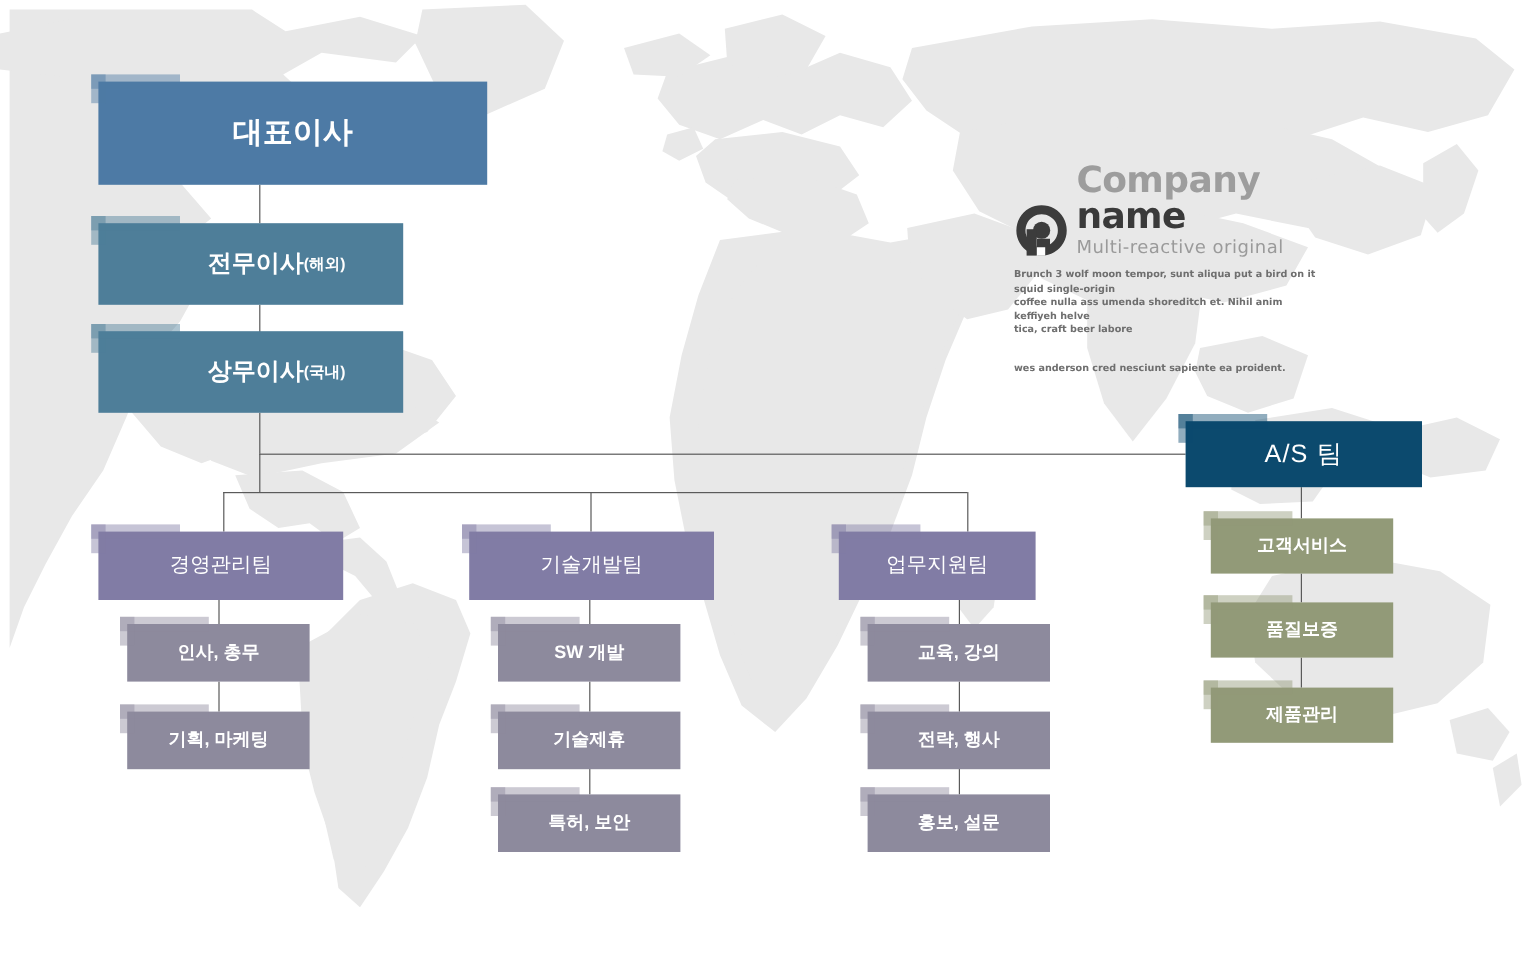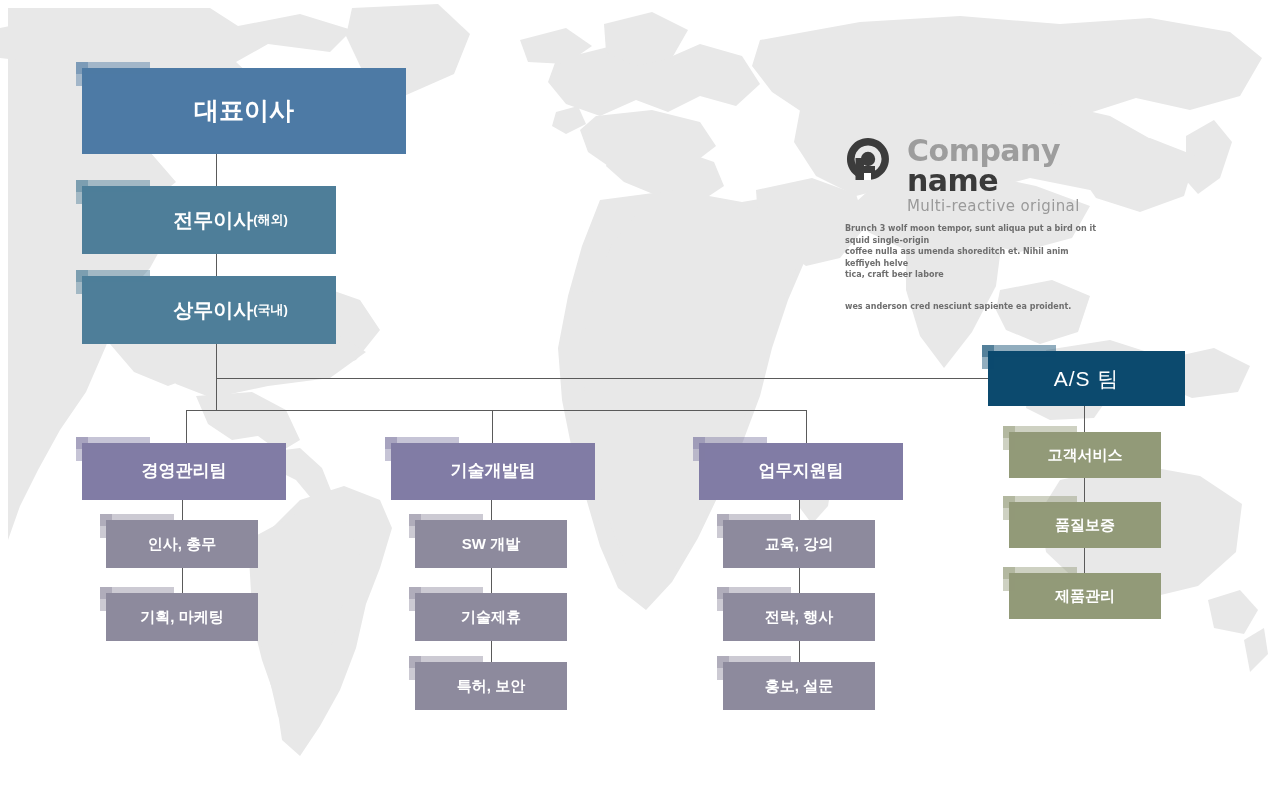--- a/index.html
+++ b/index.html
@@ -49,33 +49,33 @@
   .c-exec1{background:#4d7aa5;}
   .c-exec2{background:#4e7e99;padding-left:43px;}
   .c-team {background:#817ca5;}
   .c-sub  {background:#8d8a9d;}
   .c-as   {background:#0c4a6e;text-align:right;}
   .c-assub{background:#929a78;}
 
   
   .t-xl{font-size:25px;font-weight:bold;}
   .t-lg{font-size:20px;font-weight:bold;}
-  .t-md{font-size:17px;font-weight:bold;}
+  .t-md{font-size:17px;font-weight:normal;}
   .t-sm{font-size:15px;font-weight:bold;}
   .t-as{font-size:21px;font-weight:normal;letter-spacing:1px;}
   .sup{font-size:13px;font-weight:bold;}
 
   
   .ln{position:absolute;background:#5a5a5a;z-index:1;}
   .lnv{width:1px;}
   .lnh{height:1px;}
 
   
   #logo{position:absolute;left:845px;top:136px;width:250px;z-index:4;}
-  #logo-row{display:flex;align-items:flex-start;gap:16px;}
+  #logo-row{display:flex;align-items:flex-end;gap:6px;}
   #logo-mark{width:46px;height:46px;flex:0 0 46px;}
   #logo-words{display:flex;flex-direction:column;}
   #logo-title{font-size:30px;font-weight:bold;line-height:1;letter-spacing:-.5px;
               font-family:"DejaVu Sans",sans-serif;}
   #logo-title .w1{color:#9d9d9d;}
   #logo-title .w2{color:#3a3a3a;}
   #logo-sub{font-size:15px;color:#9a9a9a;letter-spacing:.4px;margin-top:1px;
             font-family:"DejaVu Sans",sans-serif;}
   #logo-body{margin-top:8px;font-size:8px;line-height:1.45;color:#6e6e6e;
              font-weight:bold;font-family:"DejaVu Sans",sans-serif;width:252px;}
@@ -220,21 +220,21 @@
   <div class="node c-sub t-sm" style="left:415px;top:520px;width:152px;height:48px;">
     <span>SW 개발</span>
   </div>
   <div class="node c-sub t-sm" style="left:415px;top:593px;width:152px;height:48px;">
     <span>기술제휴</span>
   </div>
   <div class="node c-sub t-sm" style="left:415px;top:662px;width:152px;height:48px;">
     <span>특허, 보안</span>
   </div>
 
-  <div class="node c-team t-md" style="left:699px;top:443px;width:204px;height:57px;">
+  <div class="node c-team t-md" style="left:699px;top:443px;width:164px;height:57px;">
     <span>업무지원팀</span>
   </div>
   <div class="node c-sub t-sm" style="left:723px;top:593px;width:152px;height:48px;">
     <span>전략, 행사</span>
   </div>
   <div class="node c-sub t-sm" style="left:723px;top:520px;width:152px;height:48px;">
     <span>교육, 강의</span>
   </div>
   <div class="node c-sub t-sm" style="left:723px;top:662px;width:152px;height:48px;">
     <span>홍보, 설문</span>

